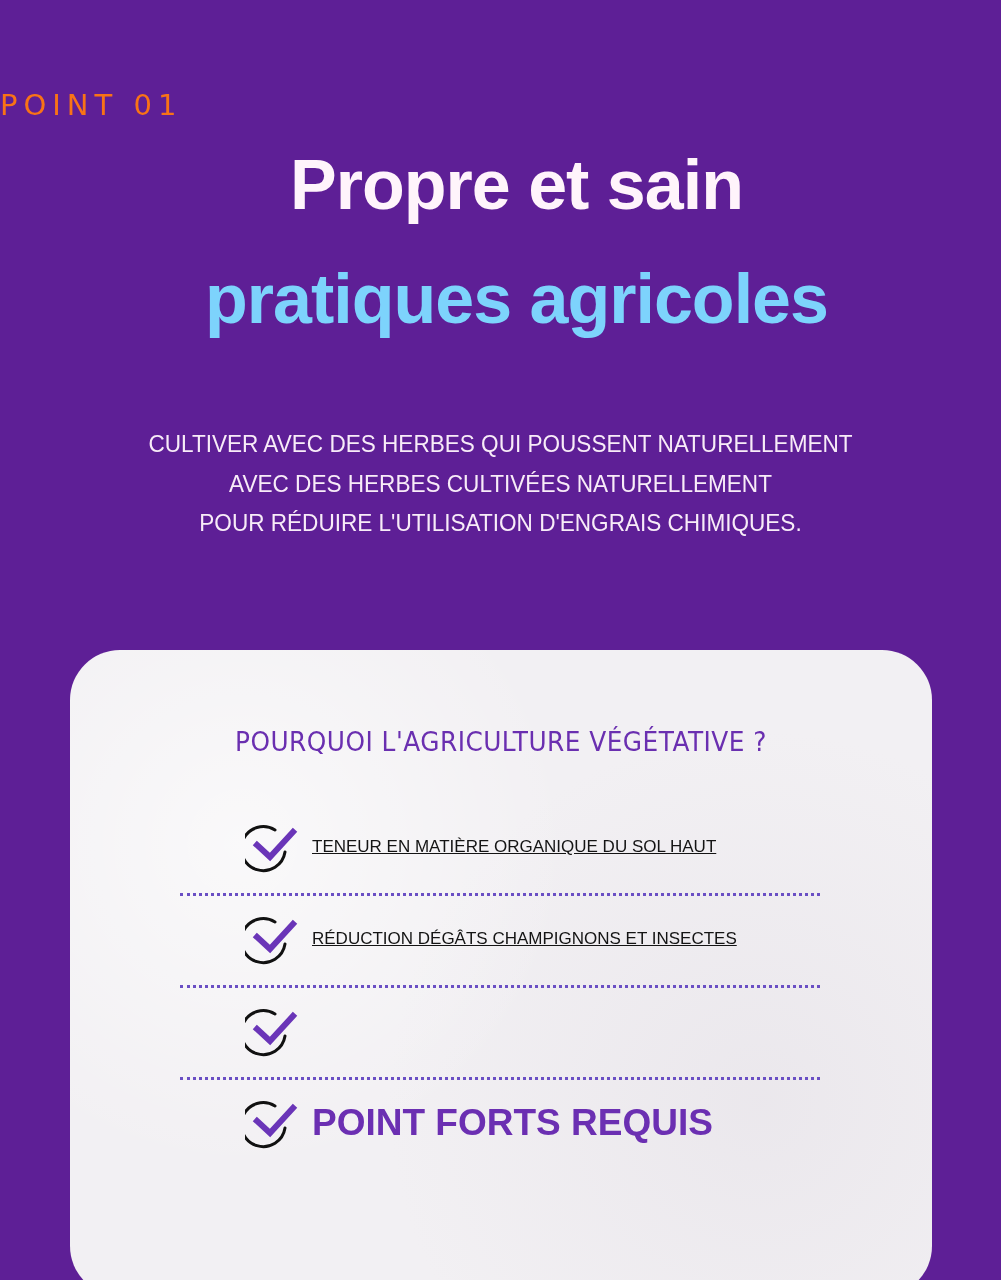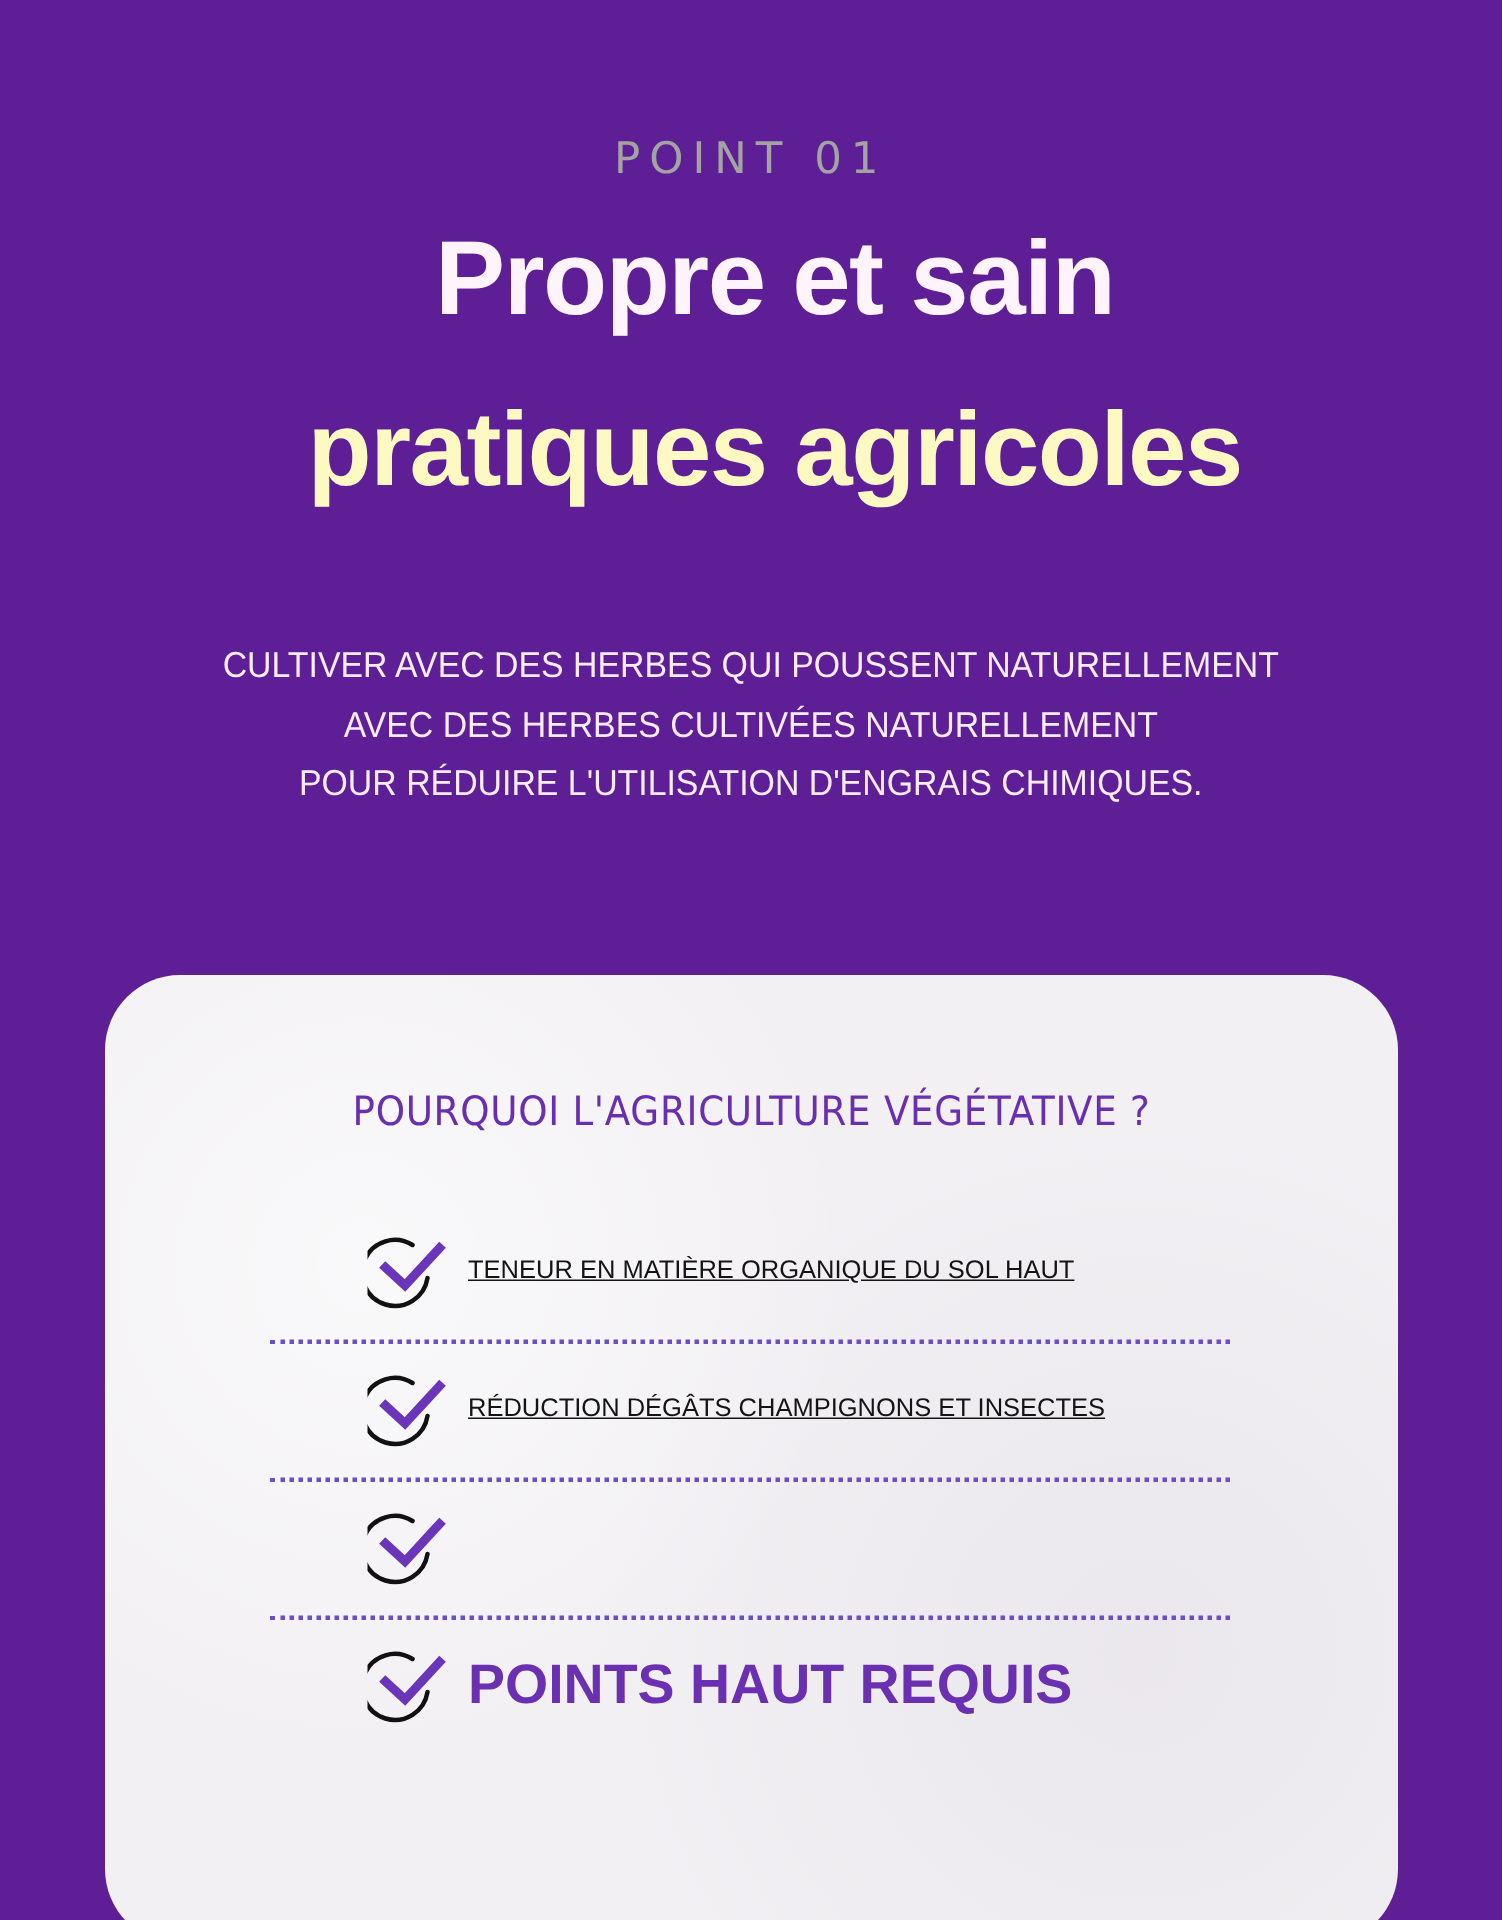--- a/index.html
+++ b/index.html
@@ -4,32 +4,32 @@
   <style>
     html, body { margin: 0; padding: 0; }
     body {
       width: 1001px; height: 1280px; overflow: hidden;
       background: #5e1f96;
       font-family: "Liberation Sans", sans-serif;
       position: relative;
     }
     .eyebrow {
       position: absolute; left: 0; right: 0; top: 88px;
-      text-align: center; color: #a3a3a3;
+      color: #f97316;
       font-size: 29px; letter-spacing: 6px; font-weight: 400;
       font-family: "DejaVu Sans", sans-serif;
     }
     .title {
       position: absolute; left: 0; right: 0; top: 128px;
       text-align: center; margin: 0;
       font-family: "Liberation Sans", sans-serif; font-weight: 700;
       font-size: 70px; line-height: 114px; letter-spacing: -1px; padding-left: 32px;
     }
     .title .l1 { color: #fff4fb; display: block; }
-    .title .l2 { color: #fef9c3; display: block; }
+    .title .l2 { color: #7dd3fc; display: block; }
     .subtitle {
       position: absolute; left: 0; right: 0; top: 424px;
       text-align: center; color: #f8ecf8;
       font-size: 24px; line-height: 39.5px;
       font-family: "Liberation Sans", sans-serif;
       transform: scaleX(0.94); transform-origin: center;
     }
     .subtitle div { white-space: nowrap; }
     .card {
       position: absolute; left: 70px; top: 650px; width: 862px; height: 646px;
@@ -108,16 +108,16 @@
         <path d="M12 23 L25 35 L48 10" fill="none" stroke="#6a35b8" stroke-width="6" stroke-linecap="square" stroke-linejoin="miter"></path>
       </svg>
     </div>
     <div class="divider" style="top:275px"></div>
 
     <div class="item big">
       <svg class="check" viewBox="0 0 54 52">
         <path d="M40 30 A 22 22 0 1 1 30 8" fill="none" stroke="#111" stroke-width="3" stroke-linecap="round"></path>
         <path d="M12 23 L25 35 L48 10" fill="none" stroke="#6a35b8" stroke-width="6" stroke-linecap="square" stroke-linejoin="miter"></path>
       </svg>
-      <span class="label">POINTS HAUT REQUIS</span>
+      <span class="label">POINT FORTS REQUIS</span>
     </div>
   </div>
 </div>
 
 </body></html>

